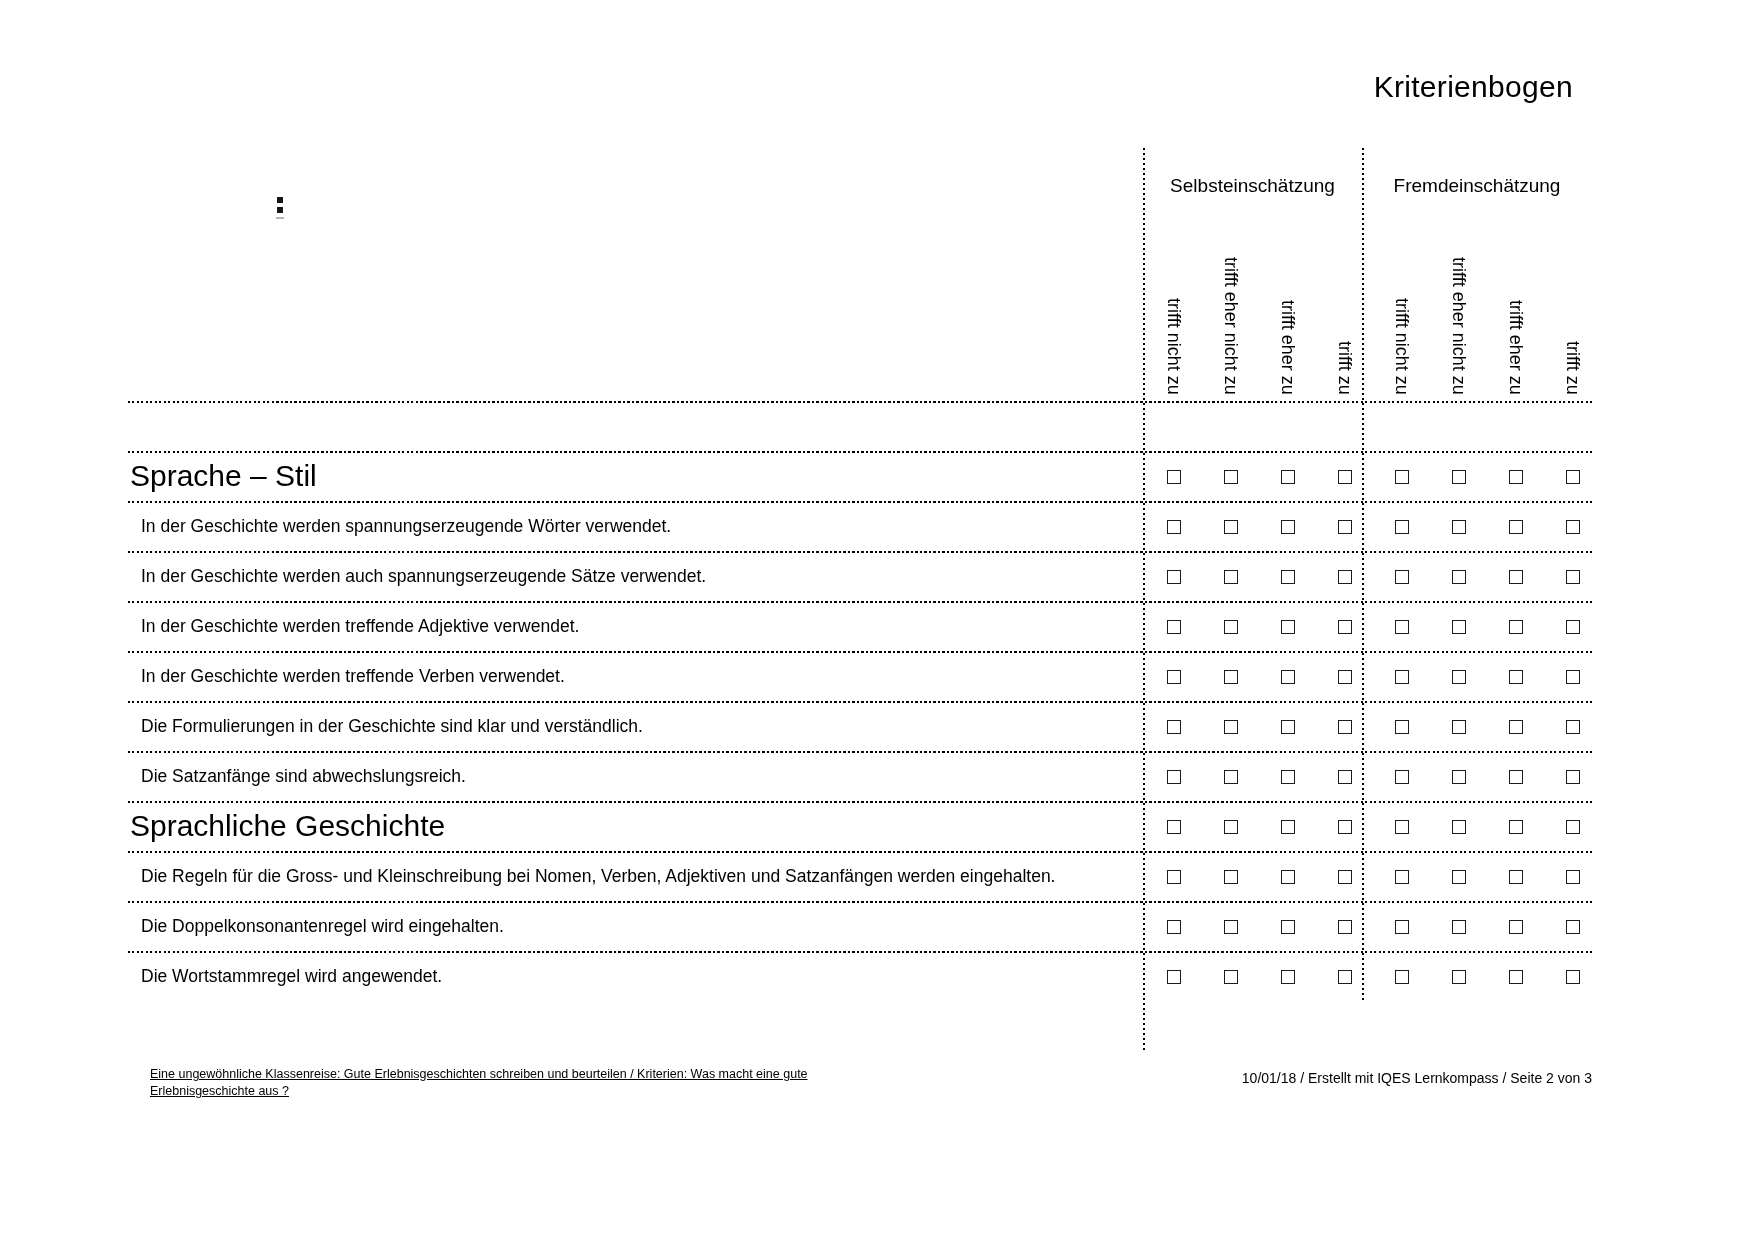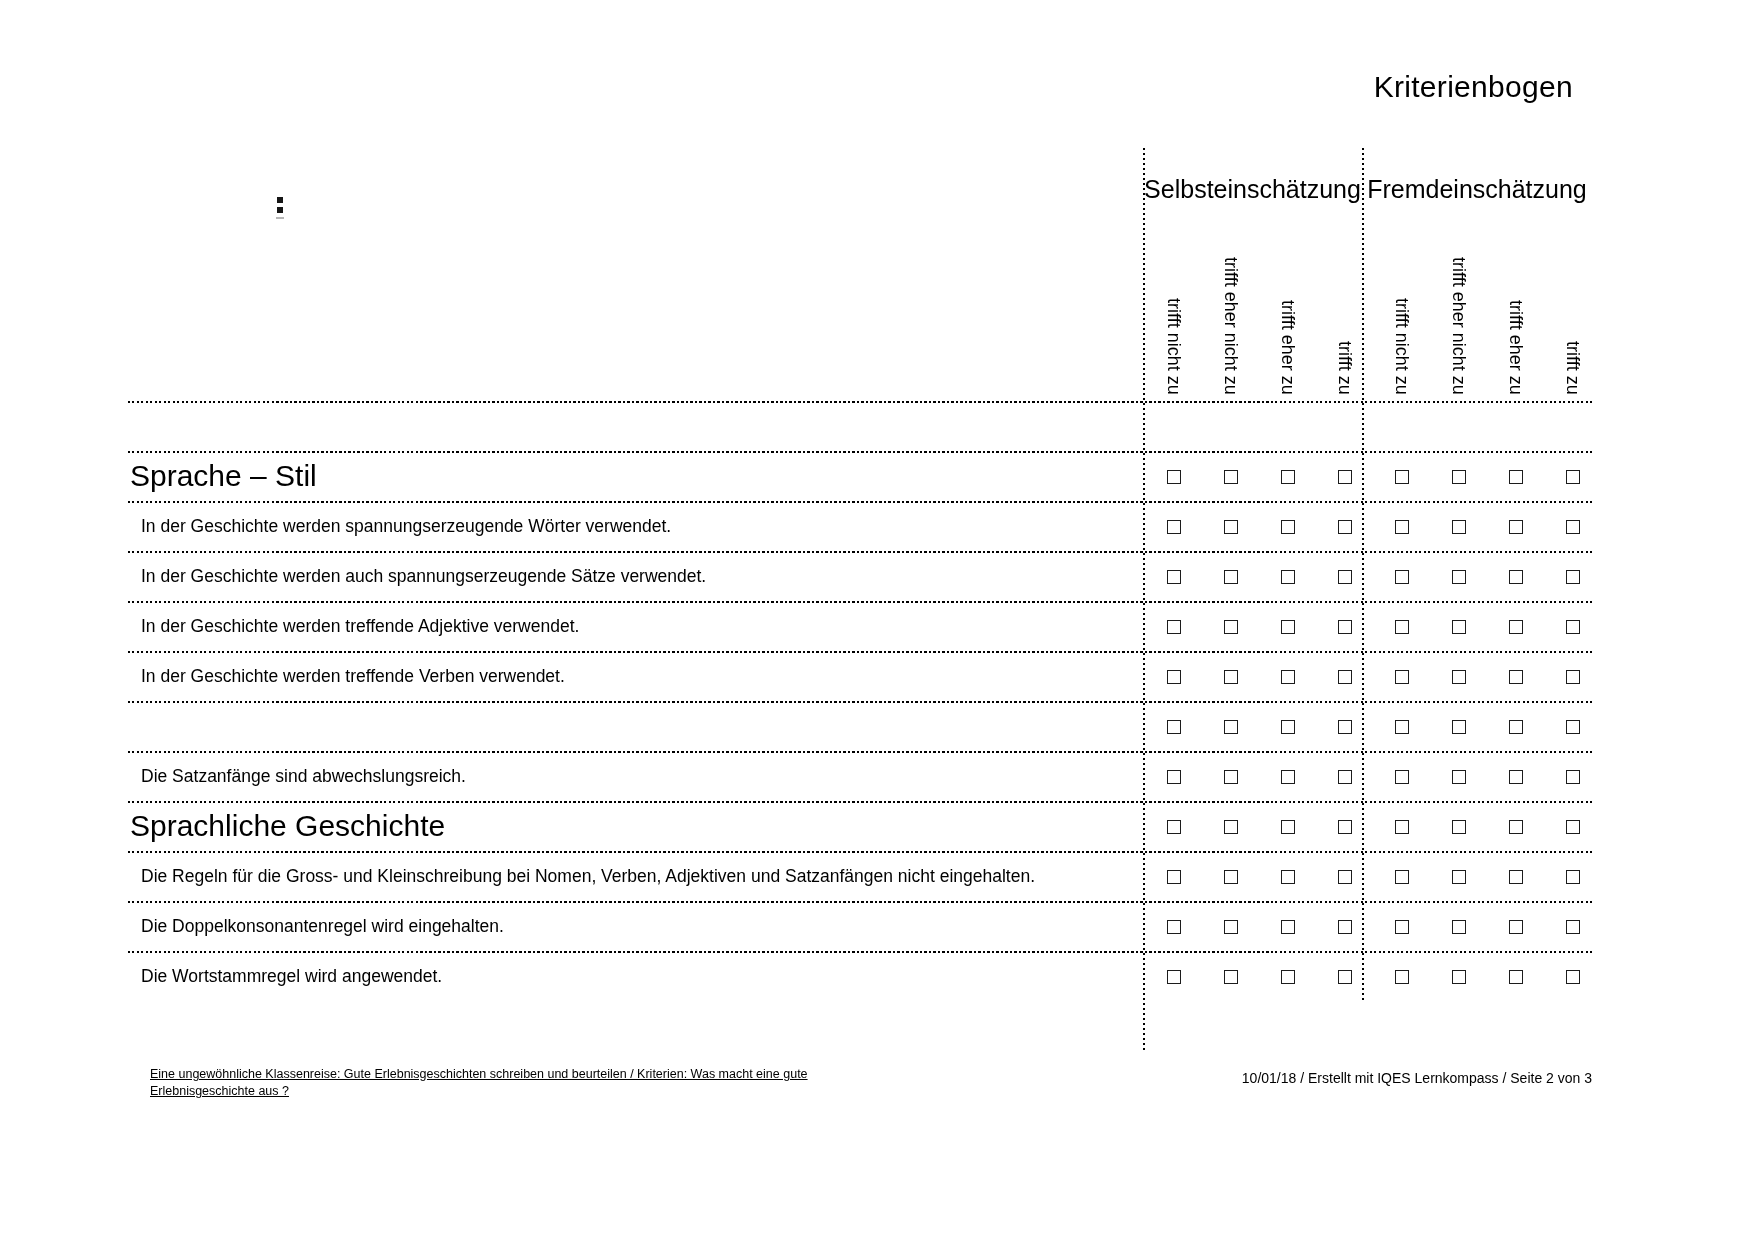--- a/index.html
+++ b/index.html
@@ -9,21 +9,21 @@
   }
   .title{position:absolute;top:70px;right:181px;font-size:30px;letter-spacing:.3px;white-space:nowrap;}
 
   
   .marker{position:absolute;left:276px;top:197px;width:9px;height:23px;}
   .marker .sq{position:absolute;left:1px;width:6px;height:6px;background:#161616;}
   .marker .sq.s2{top:10px;}
   .marker .dash{position:absolute;left:0;top:20px;width:8px;height:2px;background:#b5b5b5;}
 
   
-  .sec-label{position:absolute;top:175px;font-size:25px;text-align:center;white-space:nowrap;}
+  .sec-label{position:absolute;top:175px;font-size:19px;text-align:center;white-space:nowrap;}
   .sec-self{left:1143px;width:219px;}
   .sec-peer{left:1362px;width:230px;}
 
   
   .ratings-strip{position:absolute;left:128px;top:148px;width:1464px;height:254px;}
   .rot{
     position:absolute;bottom:7px;writing-mode:vertical-rl;
     font-size:18px;line-height:22px;width:22px;white-space:nowrap;
   }
 
@@ -137,20 +137,21 @@
         <span class="cbx" style="left: 1096px;"></span>
         <span class="cbx" style="left: 1153px;"></span>
         <span class="cbx" style="left: 1210px;"></span>
         <span class="cbx" style="left: 1267px;"></span>
         <span class="cbx" style="left: 1324px;"></span>
         <span class="cbx" style="left: 1381px;"></span>
         <span class="cbx" style="left: 1438px;"></span>
       </div>
       <div class="row">
         <i class="hline"></i>
+        <span class="rlabel">Die Formulierungen in der Geschichte sind klar und verständlich.</span>
         <span class="cbx" style="left: 1039px;"></span>
         <span class="cbx" style="left: 1096px;"></span>
         <span class="cbx" style="left: 1153px;"></span>
         <span class="cbx" style="left: 1210px;"></span>
         <span class="cbx" style="left: 1267px;"></span>
         <span class="cbx" style="left: 1324px;"></span>
         <span class="cbx" style="left: 1381px;"></span>
         <span class="cbx" style="left: 1438px;"></span>
       </div>
       <div class="row">
@@ -172,21 +173,21 @@
         <span class="cbx" style="left: 1096px;"></span>
         <span class="cbx" style="left: 1153px;"></span>
         <span class="cbx" style="left: 1210px;"></span>
         <span class="cbx" style="left: 1267px;"></span>
         <span class="cbx" style="left: 1324px;"></span>
         <span class="cbx" style="left: 1381px;"></span>
         <span class="cbx" style="left: 1438px;"></span>
       </div>
       <div class="row">
         <i class="hline"></i>
-        <span class="rlabel">Die Regeln für die Gross- und Kleinschreibung bei Nomen, Verben, Adjektiven und Satzanfängen nicht eingehalten.</span>
+        <span class="rlabel">Die Regeln für die Gross- und Kleinschreibung bei Nomen, Verben, Adjektiven und Satzanfängen werden eingehalten.</span>
         <span class="cbx" style="left: 1039px;"></span>
         <span class="cbx" style="left: 1096px;"></span>
         <span class="cbx" style="left: 1153px;"></span>
         <span class="cbx" style="left: 1210px;"></span>
         <span class="cbx" style="left: 1267px;"></span>
         <span class="cbx" style="left: 1324px;"></span>
         <span class="cbx" style="left: 1381px;"></span>
         <span class="cbx" style="left: 1438px;"></span>
       </div>
       <div class="row">

